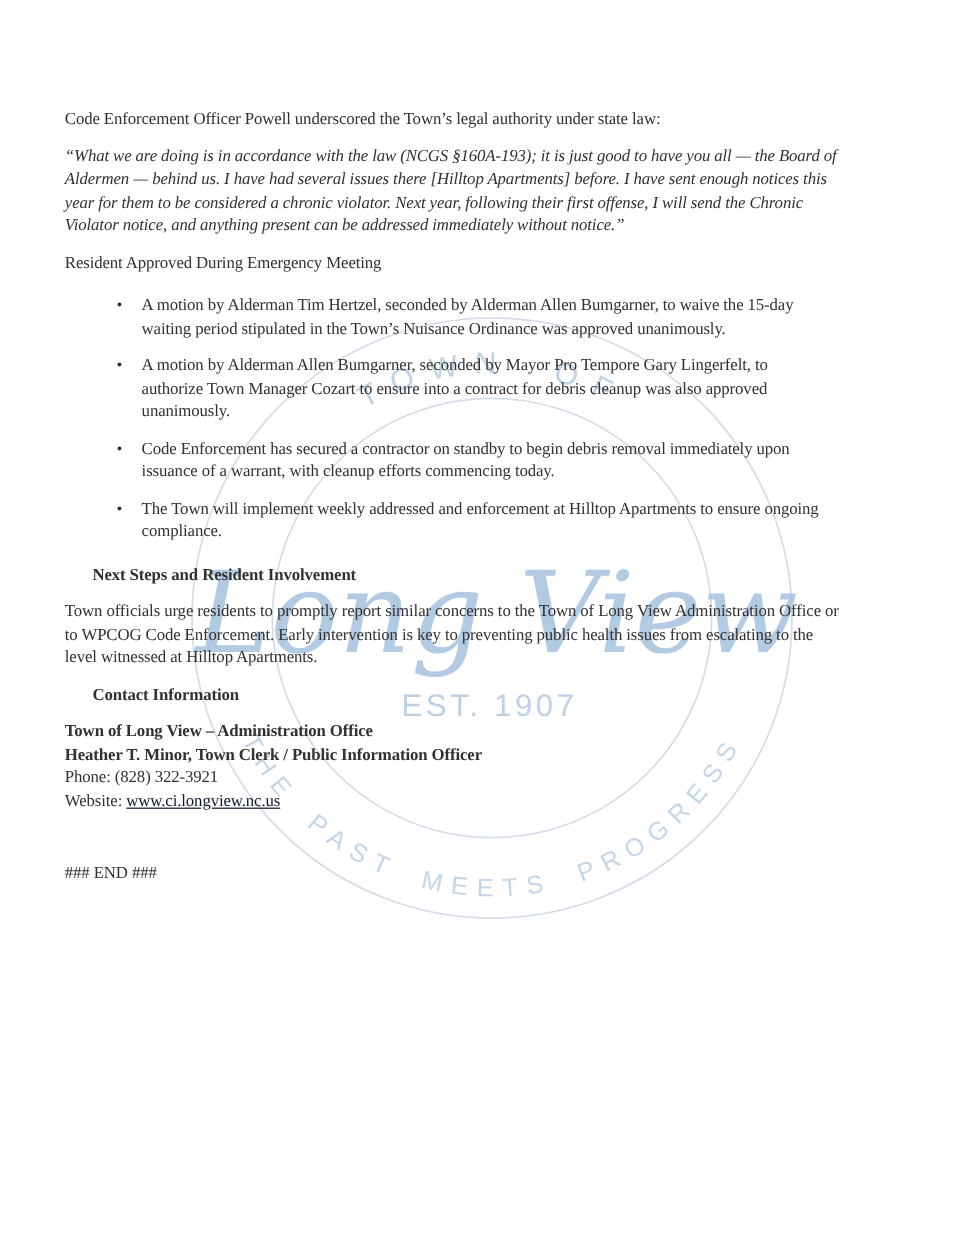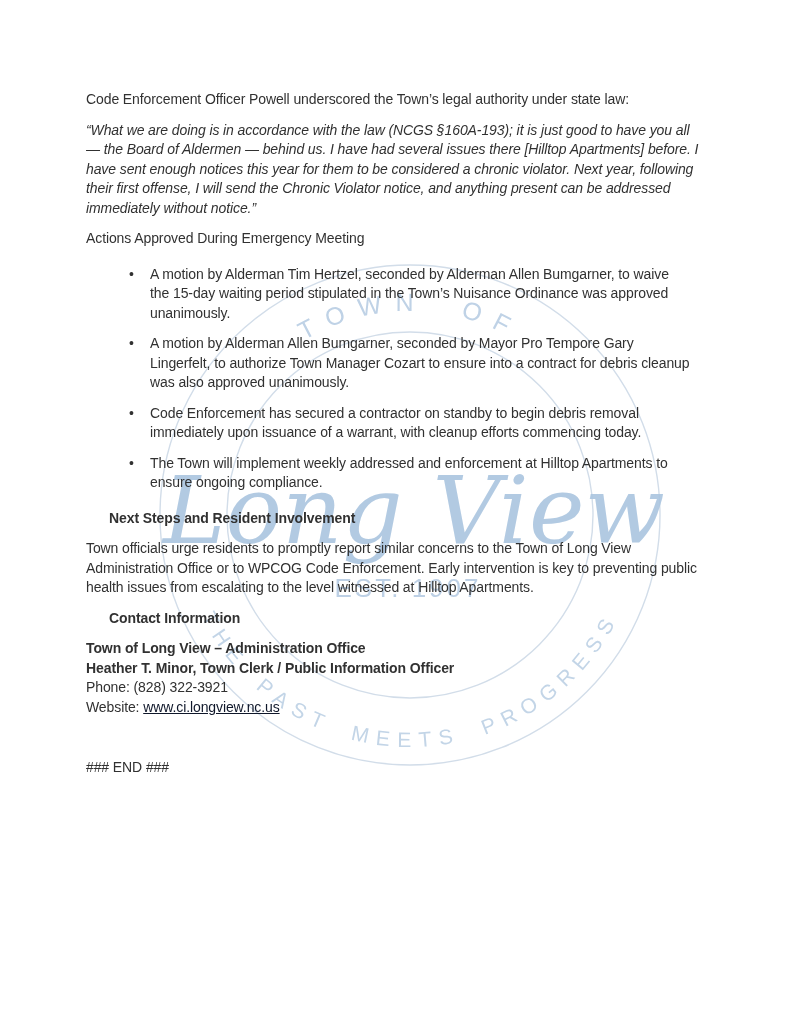--- a/index.html
+++ b/index.html
@@ -15,22 +15,22 @@
   .watermark { position:absolute; left:0; top:0; z-index:0; }
   .wm-ring { fill:none; stroke:#d2dde9; stroke-width:1.4; }
   .wm-arc-top  { font-size:25px; letter-spacing:13px; word-spacing:14px; fill:#bfd2e6; }
   .wm-arc-bot  { font-size:21px; letter-spacing:8px;  word-spacing:10px; fill:#c3d5e7; }
   .wm-est      { font-size:26px; letter-spacing:3px;  fill:#bdd0e5; }
   .wm-script   { font-family:"DejaVu Serif", serif; font-style:italic;
                  font-size:94px; fill:#aac4df; fill-opacity:0.9; }
   
   .content {
     position:relative; z-index:1;
-    padding:90px 93px 0 86px;
-    font-size:14px; line-height:19.5px; letter-spacing:-0.1px;
+    padding:90px 93px 0 54px;
+    font-size:14px; line-height:19.5px; letter-spacing:-0.1px;font-family:Liberation Serif, serif;
   }
   .para { margin:0 0 11px 0; }
   .quote { font-style:italic; }
   .bold  { font-weight:bold;margin-left:23px; }
   ul.actions { margin:16px; padding:0; list-style:none; }
   ul.actions li { position:relative; padding-left:48px; margin:0 0 11px 0; }
   ul.actions li::before { content:"\2022"; position:absolute; left:27px; top:0; }
   .contact-block { margin:0 0 11px 0; }
   .contact-line { margin:0; }
   .weblink { color:#0f172a; text-decoration:underline; cursor:pointer; }
@@ -57,21 +57,21 @@
       <textPath href="#arcBottom" startOffset="50%">THE PAST MEETS PROGRESS</textPath>
     </text>
   </svg>
 
   <div class="content">
 
     <p class="para">Code Enforcement Officer Powell underscored the Town’s legal authority under state law:</p>
 
     <p class="para quote">“What we are doing is in accordance with the law (NCGS §160A-193); it is just good to have you all — the Board of Aldermen — behind us. I have had several issues there [Hilltop Apartments] before. I have sent enough notices this year for them to be considered a chronic violator. Next year, following their first offense, I will send the Chronic Violator notice, and anything present can be addressed immediately without notice.”</p>
 
-    <p class="para">Actions Approved During Emergency Meeting</p>
+    <p class="para">Resident Approved During Emergency Meeting</p>
 
     <ul class="actions">
       <li>A motion by Alderman Tim Hertzel, seconded by Alderman Allen Bumgarner, to waive the 15-day waiting period stipulated in the Town’s Nuisance Ordinance was approved unanimously.</li>
       <li>A motion by Alderman Allen Bumgarner, seconded by Mayor Pro Tempore Gary Lingerfelt, to authorize Town Manager Cozart to ensure into a contract for debris cleanup was also approved unanimously.</li>
       <li>Code Enforcement has secured a contractor on standby to begin debris removal immediately upon issuance of a warrant, with cleanup efforts commencing today.</li>
       <li>The Town will implement weekly addressed and enforcement at Hilltop Apartments to ensure ongoing compliance.</li>
     </ul>
 
     <p class="para bold">Next Steps and Resident Involvement</p>
 

